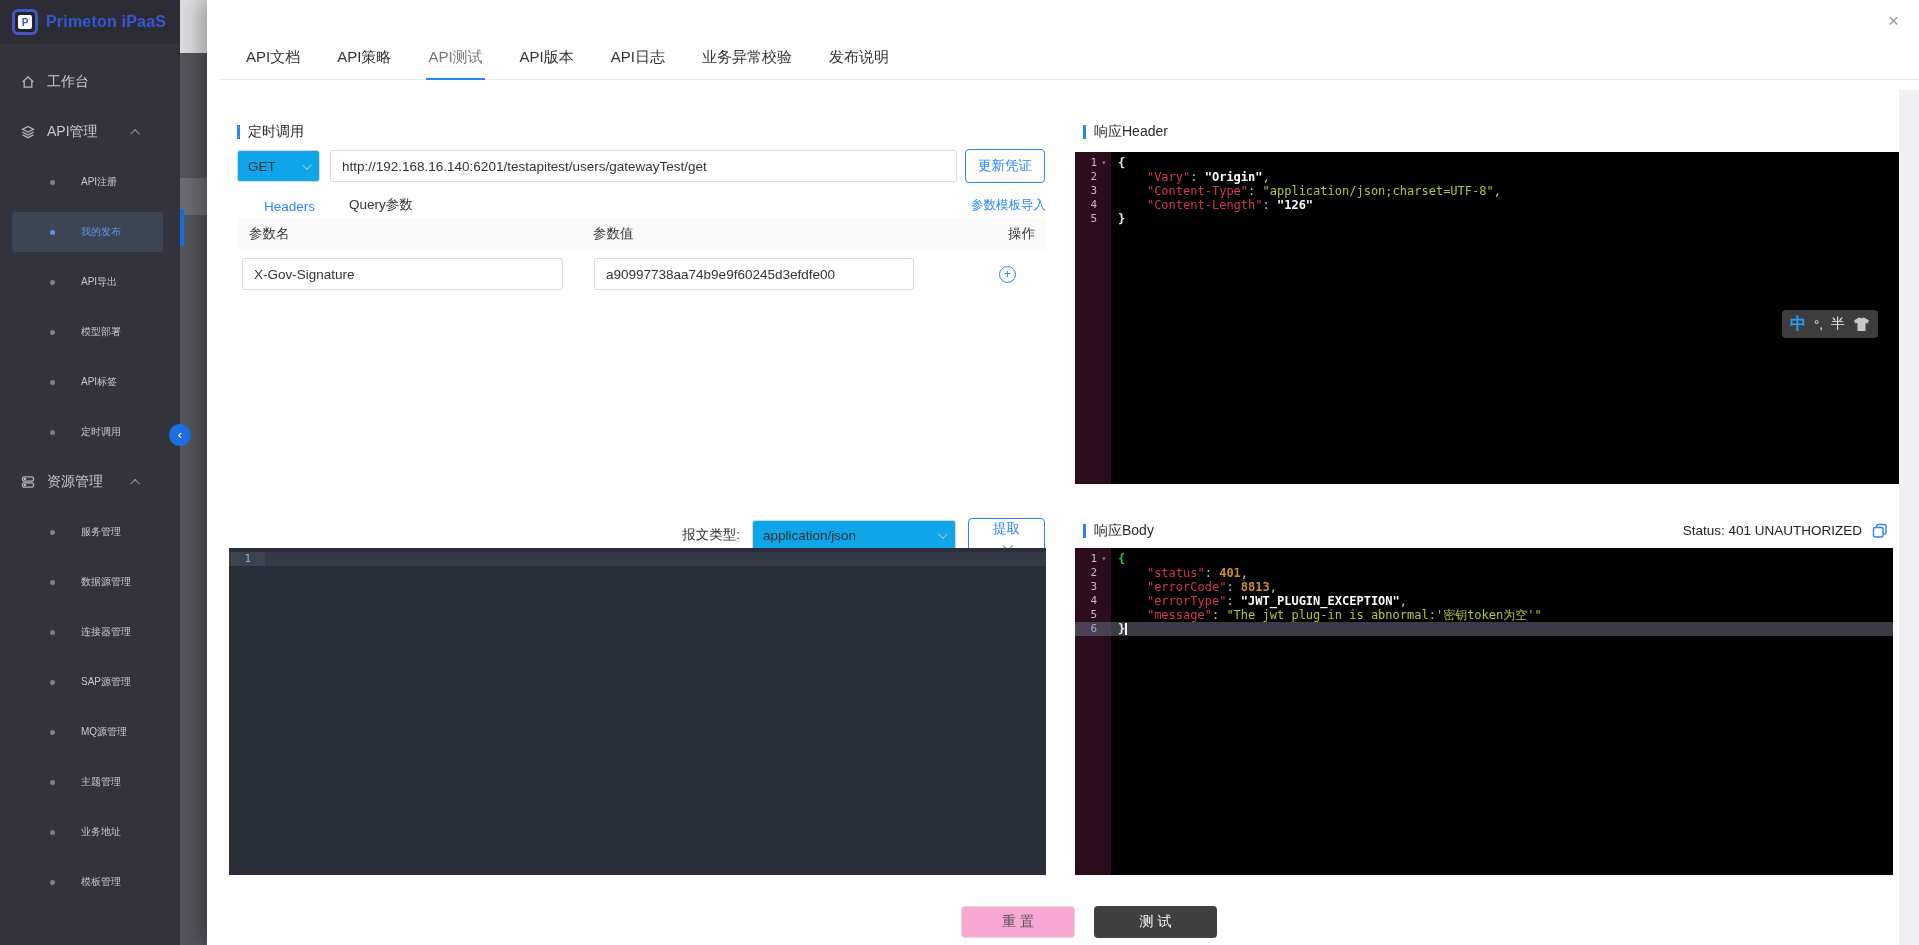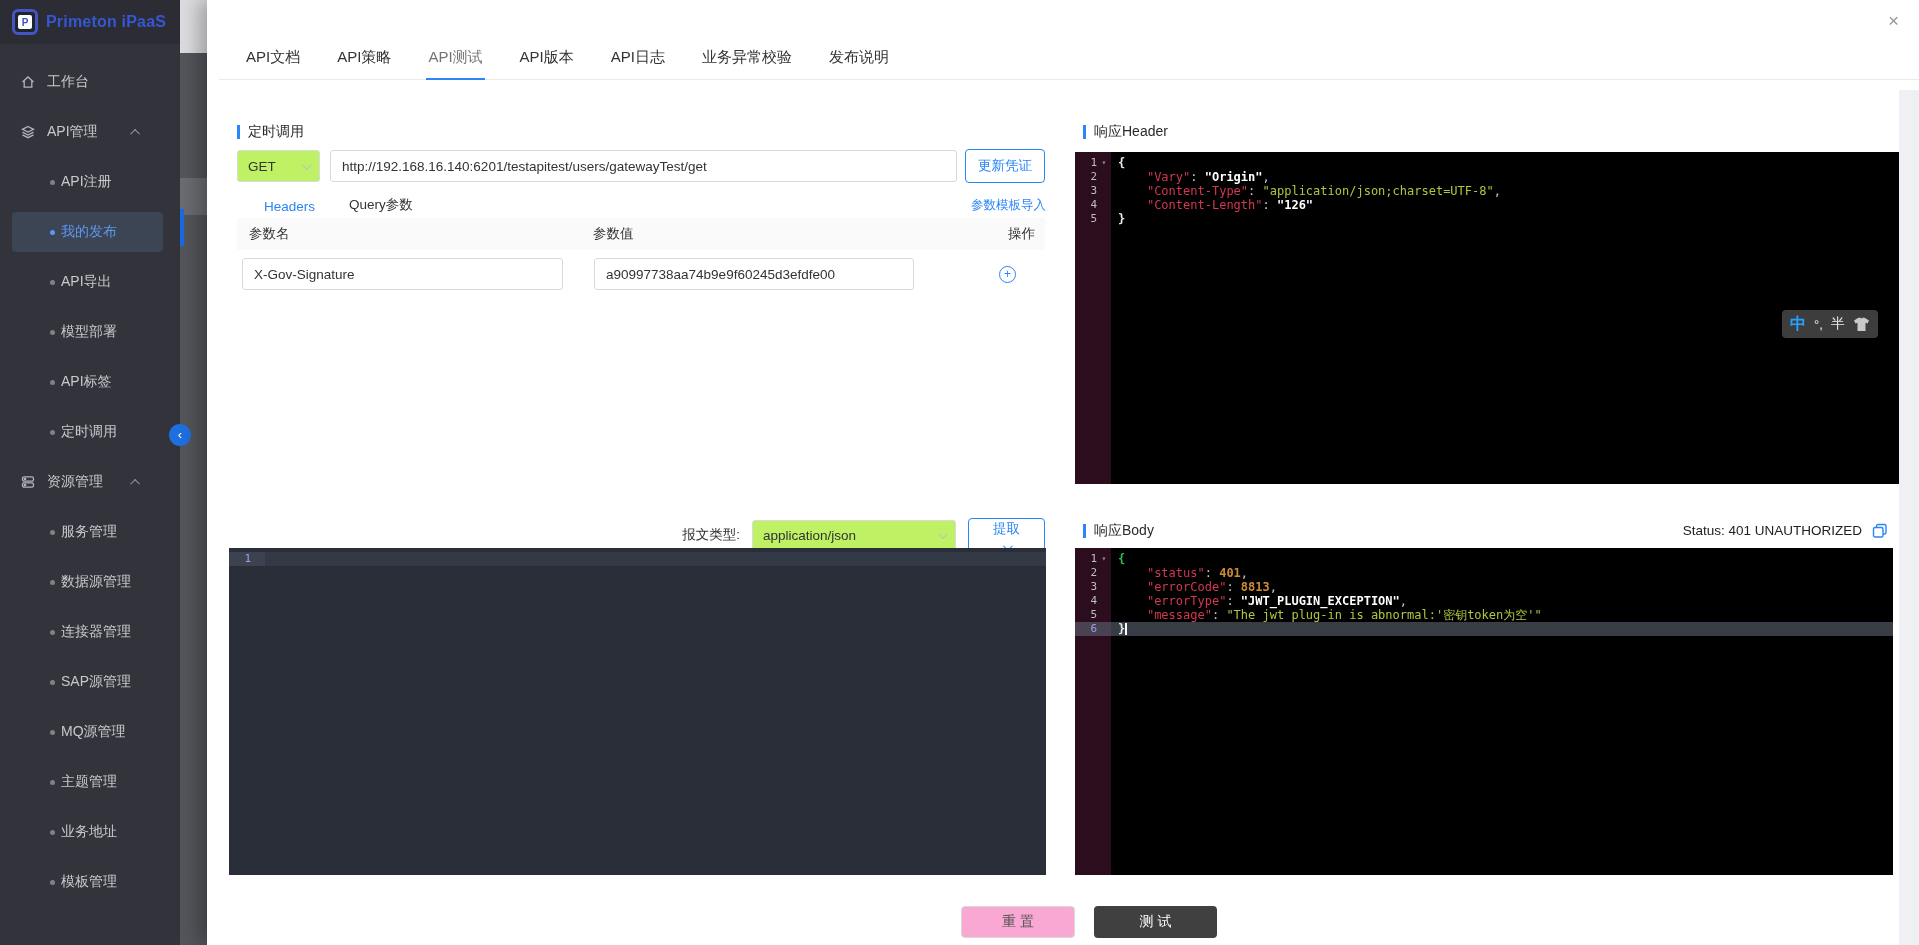--- a/index.html
+++ b/index.html
@@ -10,21 +10,21 @@
   .sidebar { position:absolute; left:0; top:0; width:180px; height:945px; background:#33333c; z-index:2; }
   .logo-bar { height:44px; background:#2c2c35; display:flex; align-items:center; padding-left:12px; gap:8px; }
   .logo-icon { width:26px; height:26px; border:3px solid #4356c4; border-radius:6px; background:#20242e; display:flex; align-items:center; justify-content:center; }
   .logo-icon .p-badge { width:14px; height:14px; background:#fff; border-radius:2px; color:#3a50c8; font-size:10px; font-weight:bold; display:flex; align-items:center; justify-content:center; }
   .logo-text { color:#3656d2; font-weight:bold; font-size:16px; letter-spacing:.2px; }
   .menu { margin-top:13px; }
   .m-row { height:50px; display:flex; align-items:center; padding-left:20px; color:#c8c9ce; font-size:14px; cursor:pointer; }
   .m-row .mi { width:16px; height:16px; margin-right:11px; flex:0 0 auto; }
   .caret-up { width:7px; height:7px; border-left:1.5px solid #9b9ca3; border-top:1.5px solid #9b9ca3; transform:rotate(45deg) translateY(2px); margin-left:auto; margin-right:40px; }
   .m-sub { height:50px; padding:0 17px 0 12px; display:flex; align-items:center; cursor:pointer; }
-  .m-sub .inner { width:100%; height:40px; border-radius:4px; display:flex; align-items:center; padding-left:38px; gap:6px; color:#c8c9ce; font-size:14px;text-align:right; }
+  .m-sub .inner { width:100%; height:40px; border-radius:4px; display:flex; align-items:center; padding-left:38px; gap:26px; color:#c8c9ce; font-size:10px;text-align:right; }
   .m-sub .dot { width:5px; height:5px; border-radius:50%; background:#7f8187; flex:0 0 auto; }
   .m-sub.selected .inner { background:#3c4553; color:#5d96f2; }
   .m-sub.selected .dot { background:#5d96f2; }
 
   
   .dim-strip { position:absolute; left:180px; top:0; width:27px; height:945px; background:#54555b; z-index:1; }
   .dim-top { position:absolute; left:0; top:0; width:27px; height:53px; background:#dcdcde; }
   .dim-lighter { position:absolute; left:0; top:178px; width:27px; height:37px; background:#6b6c71; }
   .dim-blue-bar { position:absolute; left:-5px; top:209px; width:9px; height:37px; background:#1a6be0; }
   .collapse-btn { position:absolute; left:169px; top:424px; width:22px; height:22px; border-radius:50%; background:#1e6fe0; border:none; color:#fff; font-size:13px; line-height:20px; text-align:center; z-index:3; cursor:pointer; }
@@ -42,21 +42,21 @@
   .p-resp-header { left:868px; top:111px; width:852px; height:373px;padding-left:29px; }
   .p-req-body { left:22px; top:510px; width:817px; height:365px; }
   .p-resp-body { left:868px; top:510px; width:818px; height:365px; }
 
   .title-row { position:absolute; left:8px; top:12px; right:8px; display:flex; align-items:center; }
   .tbar { width:3px; height:14px; background:#2b85f8; margin-right:8px; flex:0 0 auto; }
   .ptitle { font-size:14px; color:#2a2a2a; }
 
   
   .rp-controls { position:absolute; left:8px; top:39px; right:1px; height:32px; display:flex; align-items:center; }
-  .sel { height:32px; border:1px solid #d9d9d9; border-radius:3px; background:#bef264; display:flex; align-items:center; padding:0 10px; font-size:13.5px; color:#333; cursor:pointer; }
+  .sel { height:32px; border:1px solid #d9d9d9; border-radius:3px; background:#0ea5e9; display:flex; align-items:center; padding:0 10px; font-size:13.5px; color:#333; cursor:pointer; }
   .sel .caret-down { margin-left:auto; }
   .caret-down { width:7px; height:7px; border-right:1.4px solid #bfbfbf; border-bottom:1.4px solid #bfbfbf; transform:rotate(45deg) translateY(-2px); }
   .method-sel { width:83px; }
   .url-input { flex:1; margin:0 8px 0 10px; height:32px; border:1px solid #d9d9d9; border-radius:3px; padding:0 11px; font-size:13.5px; color:#333; font-family:inherit; }
   .btn-outline-blue { height:34px; border:1px solid #2b85f8; color:#2b85f8; background:#fff; border-radius:4px; font-size:13.5px; padding:0 12px; cursor:pointer; display:flex; align-items:center; gap:6px; }
   .rp-subtabs { position:absolute; left:8px; top:85px; right:0; display:flex; align-items:flex-end; border-bottom:1px solid #e8e8e8; padding-bottom:0; }
   .subtab { font-size:13.5px; color:#333; padding:0 2px 7px; border-bottom:2px solid transparent; margin-bottom:-1px; cursor:pointer; }
   .subtab.first { margin-left:25px; }
   .subtab + .subtab { margin-left:30px; }
   .subtab.active { color:#2b85f8; border-bottom-color:#2b85f8; }

